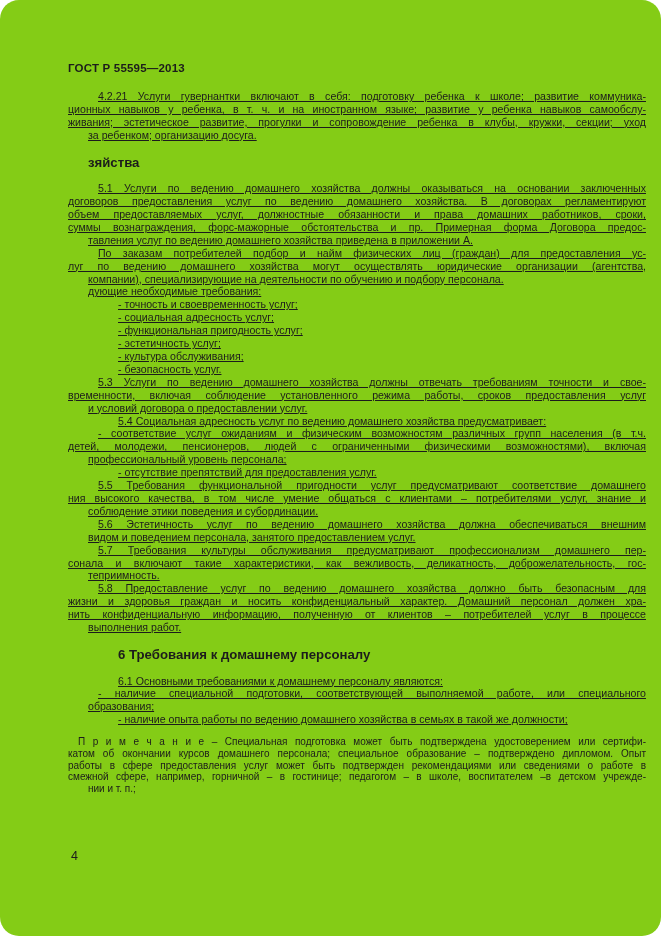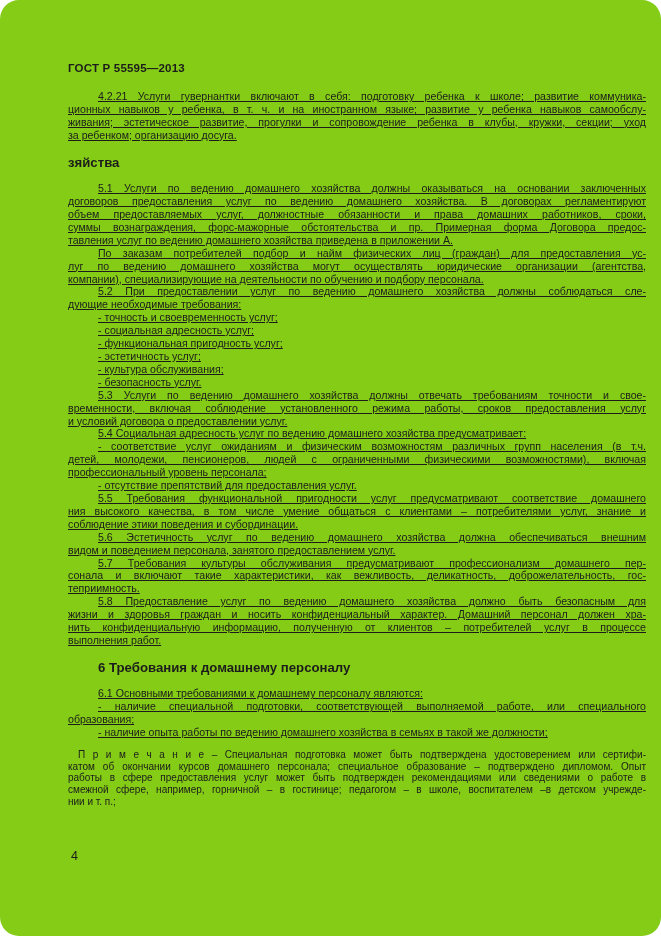--- a/index.html
+++ b/index.html
@@ -43,21 +43,21 @@
     line-height: 11.7px;
     margin-top: 10px;
   }
   .line {
     text-align: justify;
     text-align-last: justify;
     white-space: normal;
   }
   .line.first { padding-left: 30px; }
   .note .line.first { padding-left: 10px; }
-  .line.last { text-align-last: left; }
+  .line.last { text-align-last: left; margin-left: 20px; }
   .page-number {
     position: absolute;
     left: 71px;
     top: 849px;
     font-size: 12.5px;
     line-height: 14px;
     color: #1c1c1c;
   }
 </style>
 </head>
@@ -82,21 +82,20 @@
         <div class="line">объем предоставляемых услуг, должностные обязанности и права домашних работников, сроки,</div>
         <div class="line">суммы вознаграждения, форс-мажорные обстоятельства и пр. Примерная форма Договора предос-</div>
         <div class="line last">тавления услуг по ведению домашнего хозяйства приведена в приложении А.</div>
       </div>
       <div class="block paragraph">
         <div class="line first">По заказам потребителей подбор и найм физических лиц (граждан) для предоставления ус-</div>
         <div class="line">луг по ведению домашнего хозяйства могут осуществлять юридические организации (агентства,</div>
         <div class="line last">компании), специализирующие на деятельности по обучению и подбору персонала.</div>
       </div>
       <div class="block paragraph">
-        <div class="line first">5.2 При предоставлении услуг по ведению домашнего хозяйства должны соблюдаться сле-</div>
         <div class="line last">дующие необходимые требования:</div>
       </div>
       <div class="block list-item">
         <div class="line first last">- точность и своевременность услуг;</div>
       </div>
       <div class="block list-item">
         <div class="line first last">- социальная адресность услуг;</div>
       </div>
       <div class="block list-item">
         <div class="line first last">- функциональная пригодность услуг;</div>

